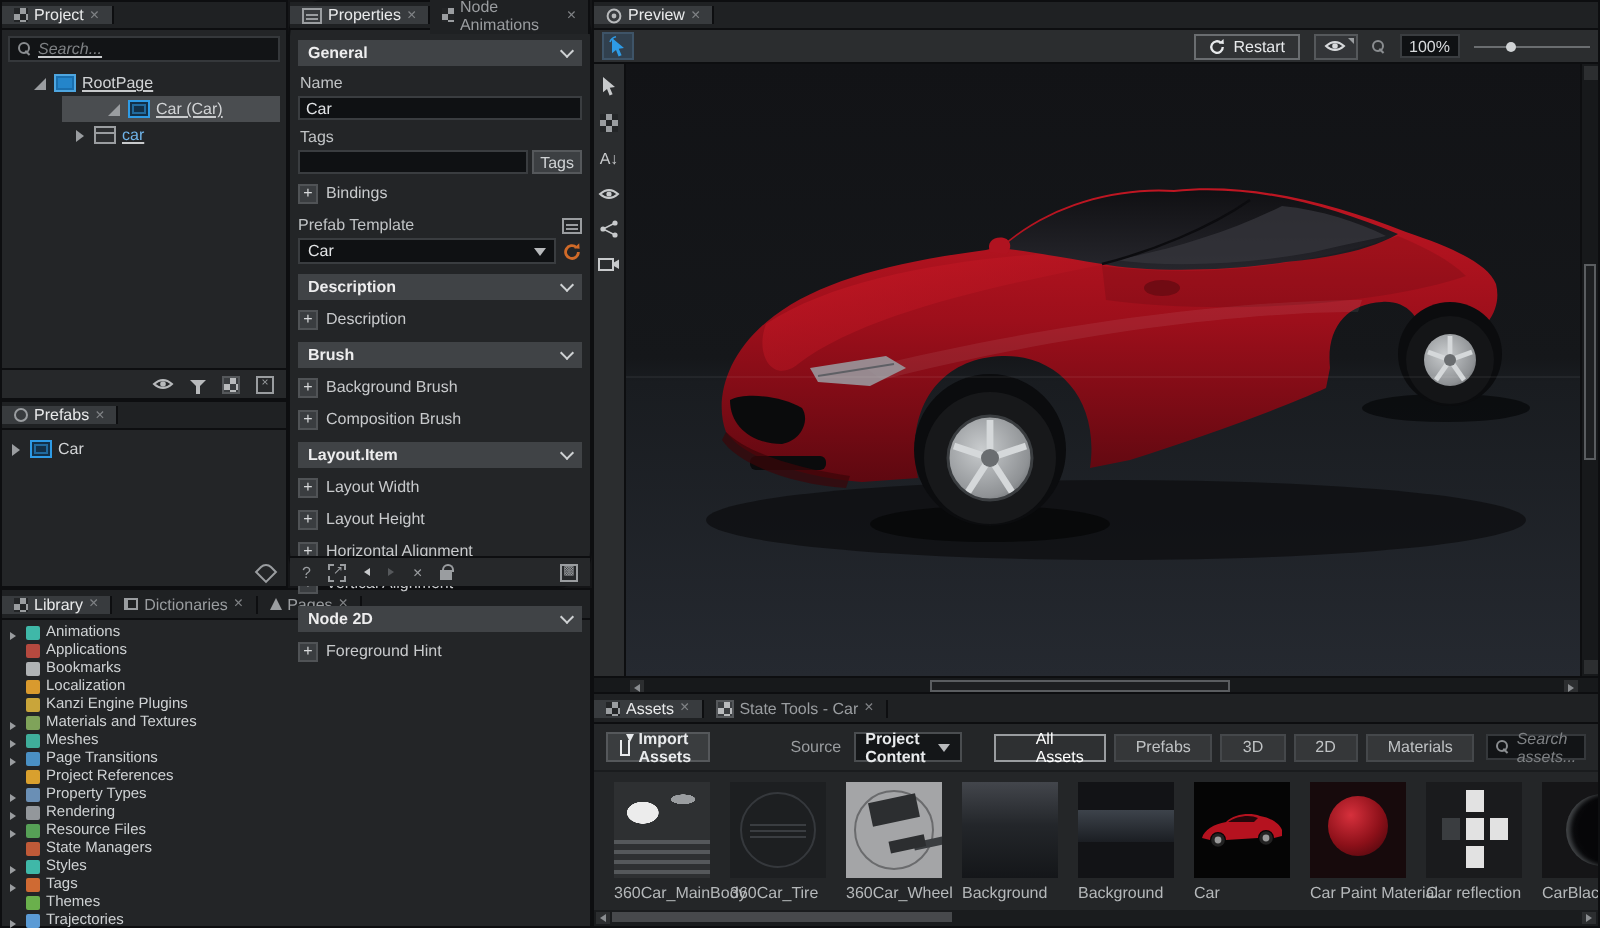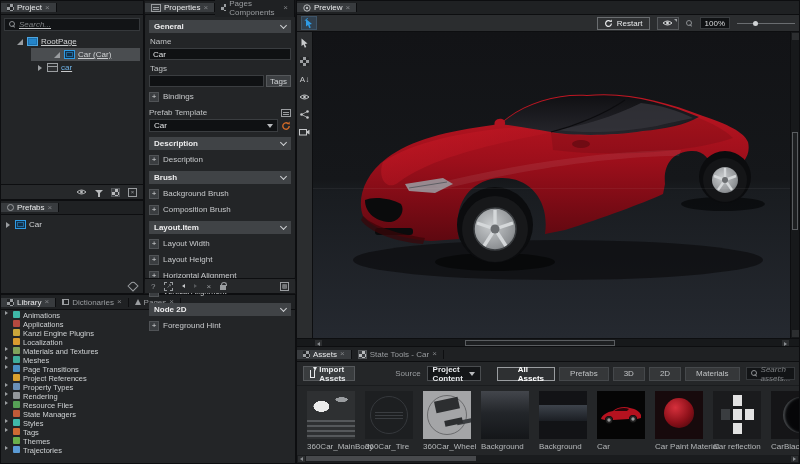--- a/index.html
+++ b/index.html
@@ -53,21 +53,21 @@
   
   #prefabs-panel { left:0; top:200px; width:144px; height:94px; }
   #prefabs-panel .body { padding:3px; }
   #prefabs-panel .panel-toolbar { background:transparent; border-top:none; }
   .wrench { width:8px; height:8px; border:1px solid #9a9da0; border-radius:50% 0 0 0; transform:rotate(45deg); }
 
   
   #library-panel { left:0; top:294px; width:296px; height:170px; }
   #library-panel .tabbar { height:15px; }
   #library-panel .body { padding:1px 0 0 2px; }
-  .lib-row { display:flex; align-items:flex-start; height:9px; gap:3px; white-space:nowrap; color:#cfd2d4; font-size:7.5px; }
+  .lib-row { display:flex; align-items:flex-end; height:9px; gap:3px; white-space:nowrap; color:#cfd2d4; font-size:7.5px; }
   .lib-row .exp { width:7px; flex:0 0 7px; }
   .lib-row .exp .closed { border-left-width:3px; border-top-width:2.5px; border-bottom-width:2.5px; }
   .lib-ico { width:7px; height:7px; flex:0 0 7px; border-radius:1px; }
   .book { width:7px; height:6px; border:1px solid #9a9da0; border-left:2px solid #9a9da0; }
   .grid4 { width:7px; height:7px; background-image:linear-gradient(45deg,#9a9da0 25%,transparent 25%,transparent 75%,#9a9da0 75%),linear-gradient(45deg,#9a9da0 25%,#232527 25%,#232527 75%,#9a9da0 75%); background-size:6px 6px; background-position:0 0,3px 3px; }
   .pages-ico { width:0; height:0; border-left:3.5px solid transparent; border-right:3.5px solid transparent; border-bottom:6px solid #9a9da0; }
 
   
   #properties-panel { left:144px; top:0; width:152px; height:294px;border-radius:18px; }
   #properties-panel .content { padding:0 4px; }
@@ -121,21 +121,21 @@
   #assets-panel { left:296px; top:346px; width:504px; height:118px; background:#242628; }
   #assets-panel .tabbar { height:15px; }
   .as-toolbar { display:flex; align-items:center; height:24px; padding:0 6px; gap:6px; border-bottom:1px solid #1a1c1e; }
   .import-btn { display:flex; align-items:center; gap:4px; background:#3a3d3f; border:1px solid #55585b; color:#e8eaec; height:15px; padding:0 6px; font-weight:bold; }
   .imp-ico { width:8px; height:8px; border:1px solid #e8eaec; border-top:none; position:relative; }
   .imp-ico::after { content:""; position:absolute; left:2px; top:-3px; border-left:2px solid transparent; border-right:2px solid transparent; border-top:4px solid #e8eaec; }
   .src-lbl { color:#9a9da0; margin-left:34px; }
   .src-dd { display:flex; align-items:center; gap:6px; background:#141618; border:1px solid #4a4d50; height:15px; padding:0 5px; color:#e8eaec; font-weight:bold; }
   .filters { display:flex; gap:4px; margin-left:10px; }
   .filter-btn { background:#353739; border:1px solid #45484b; color:#c0c3c5; height:14px; padding:0 10px; display:flex; align-items:center; }
-  .filter-btn.active { border-color:#9a9da0; color:#ffffff; font-weight:bold; background:#2e3032;padding-left:20px; }
+  .filter-btn.active { border-color:#9a9da0; color:#ffffff; font-weight:normal; background:#2e3032;padding-left:20px; }
   .as-search { margin-left:auto; width:110px; }
   .as-strip { display:flex; gap:10px; padding:5px 0 0 10px; overflow:hidden; }
   .as-cell { width:48px; flex:0 0 48px; }
   .thumb { width:48px; height:48px; background:#1d1f21; position:relative; overflow:hidden; }
   .as-name { color:#b5b8ba; margin-top:3px; white-space:nowrap; }
   .as-hscroll { position:absolute; left:0; right:0; bottom:0; height:8px; background:#1a1c1e; }
   .as-hscroll .thumb2 { position:absolute; left:9px; top:1px; width:170px; height:5px; background:#47494c; }
   .as-hscroll .btn { position:absolute; top:1px; width:7px; height:6px; background:#2c2e30; display:flex; align-items:center; justify-content:center; }
 
   
@@ -266,27 +266,32 @@
           <span class="lib-ico" style="background: rgb(63, 184, 168);"></span>
           <span>Animations</span>
         </div>
         <div class="lib-row">
           <span class="exp"></span>
           <span class="lib-ico" style="background: rgb(181, 73, 63);"></span>
           <span>Applications</span>
         </div>
         <div class="lib-row">
           <span class="exp"></span>
-          <span class="lib-ico" style="background: rgb(201, 165, 58);"></span>
-          <span>Kanzi Engine Plugins</span>
+          <span class="lib-ico" style="background: rgb(176, 179, 181);"></span>
+          <span>Bookmarks</span>
         </div>
         <div class="lib-row">
           <span class="exp"></span>
           <span class="lib-ico" style="background: rgb(217, 154, 46);"></span>
           <span>Localization</span>
+        </div>
+        <div class="lib-row">
+          <span class="exp"></span>
+          <span class="lib-ico" style="background: rgb(201, 165, 58);"></span>
+          <span>Kanzi Engine Plugins</span>
         </div>
         <div class="lib-row">
           <span class="exp">
             <span class="closed"></span>
           </span>
           <span class="lib-ico" style="background: rgb(127, 163, 90);"></span>
           <span>Materials and Textures</span>
         </div>
         <div class="lib-row">
           <span class="exp">
@@ -364,21 +369,21 @@
 
   <div class="panel" id="properties-panel">
     <div class="tabbar" id="properties-tabbar">
         <div class="tab active">
           <span class="ticon list-ico"></span>
           <span>Properties</span>
           <span class="close">×</span>
         </div>
         <div class="tab">
           <span class="ticon grid4"></span>
-          <span>Pages Components</span>
+          <span>Node Animations</span>
           <span class="close">×</span>
         </div>
       </div>
     <div class="content">
       <div class="sec-bar">
         <span class="t">General</span>
         <span class="chev"></span>
       </div>
       <div class="plab">Name</div>
       <div class="pinput">

